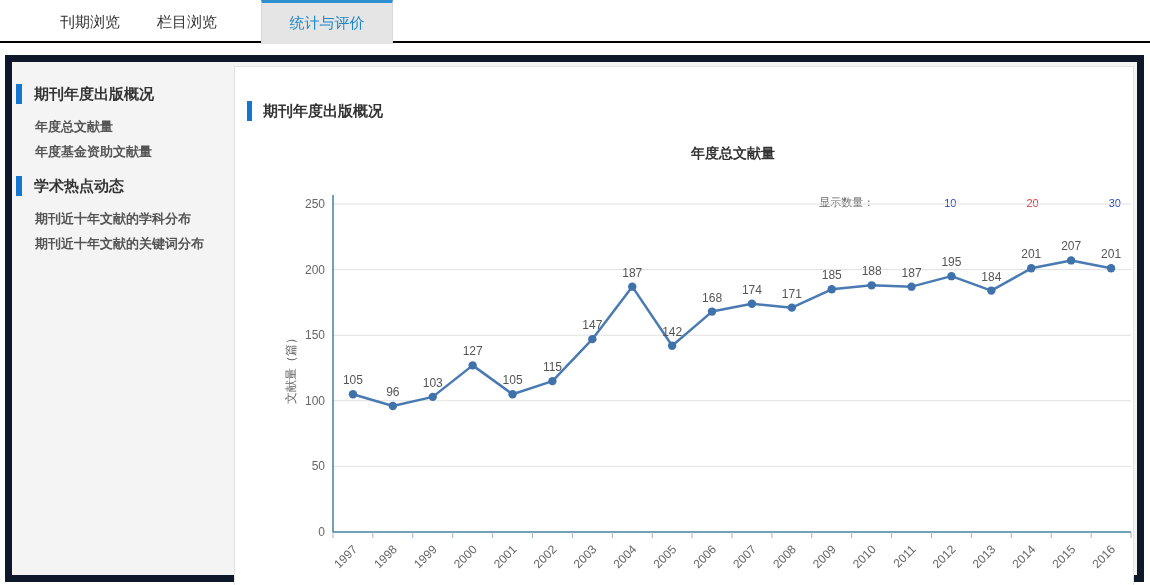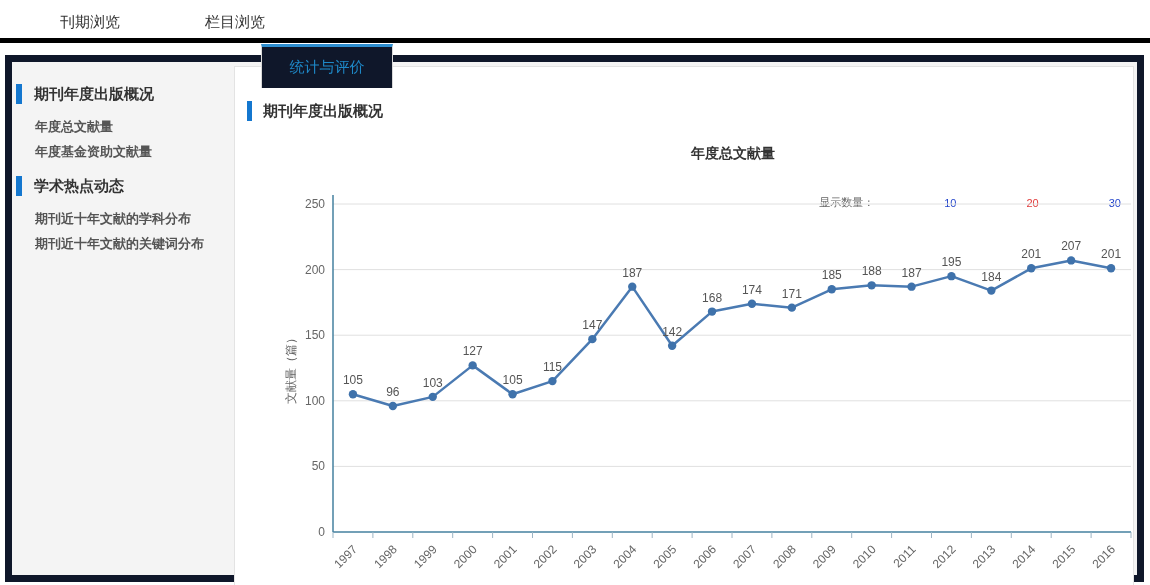--- a/index.html
+++ b/index.html
@@ -1,29 +1,29 @@
 <!DOCTYPE html>
 <html><head>
 <meta charset="utf-8">
 <style>
   * { margin:0; padding:0; box-sizing:border-box; }
   html,body { width:1150px; height:585px; overflow:hidden; background:#fff;
               font-family:"Liberation Sans","DejaVu Sans",sans-serif; }
 
   
   .topbar { position:absolute; left:0; top:0; width:1150px; height:43px;
-            background:#fff; border-bottom:5px solid #000000; z-index:5; }
+            background:#fff; border-bottom:2px solid #000000; z-index:5; }
   .tab { position:absolute; top:13px; font-size:15px; color:#333; cursor:pointer; }
   .tab-issue  { left:60px; }
-  .tab-column { left:157px;margin-left:48px; }
+  .tab-column { left:157px; }
   .tab-active { position:absolute; left:261px; top:0; width:132px; height:44px;
-                background:#0f172a; border-top:3px solid #2e8fd0;
+                background:#e5e5e5; border-top:3px solid #2e8fd0;
                 border-left:1px solid #d9d9d9; border-right:1px solid #d9d9d9;
                 display:flex; align-items:center; justify-content:center;
-                font-size:15px; color:#1e88c7; z-index:6; cursor:pointer;margin-top:44px; }
+                font-size:15px; color:#1e88c7; z-index:6; cursor:pointer; }
   .select-box { position:absolute; left:685px; top:9px; width:145px; height:28px;
                 border:1px solid #c9c9c9; background:#fff; font-size:13px; color:#333;
                 display:flex; align-items:center; padding:0 10px; cursor:pointer; }
   .select-box .chev { margin-left:auto; color:#888; font-size:11px; }
   .search-box { position:absolute; left:838px; top:9px; width:290px; height:28px;
                 background:#f4f4f4; border:1px solid #e6e6e6;
                 display:flex; align-items:center; padding:0 8px; }
   .search-box input { flex:1; border:none; outline:none; background:transparent;
                       font-size:13px; color:#333;
                       font-family:"Liberation Sans",sans-serif; }

